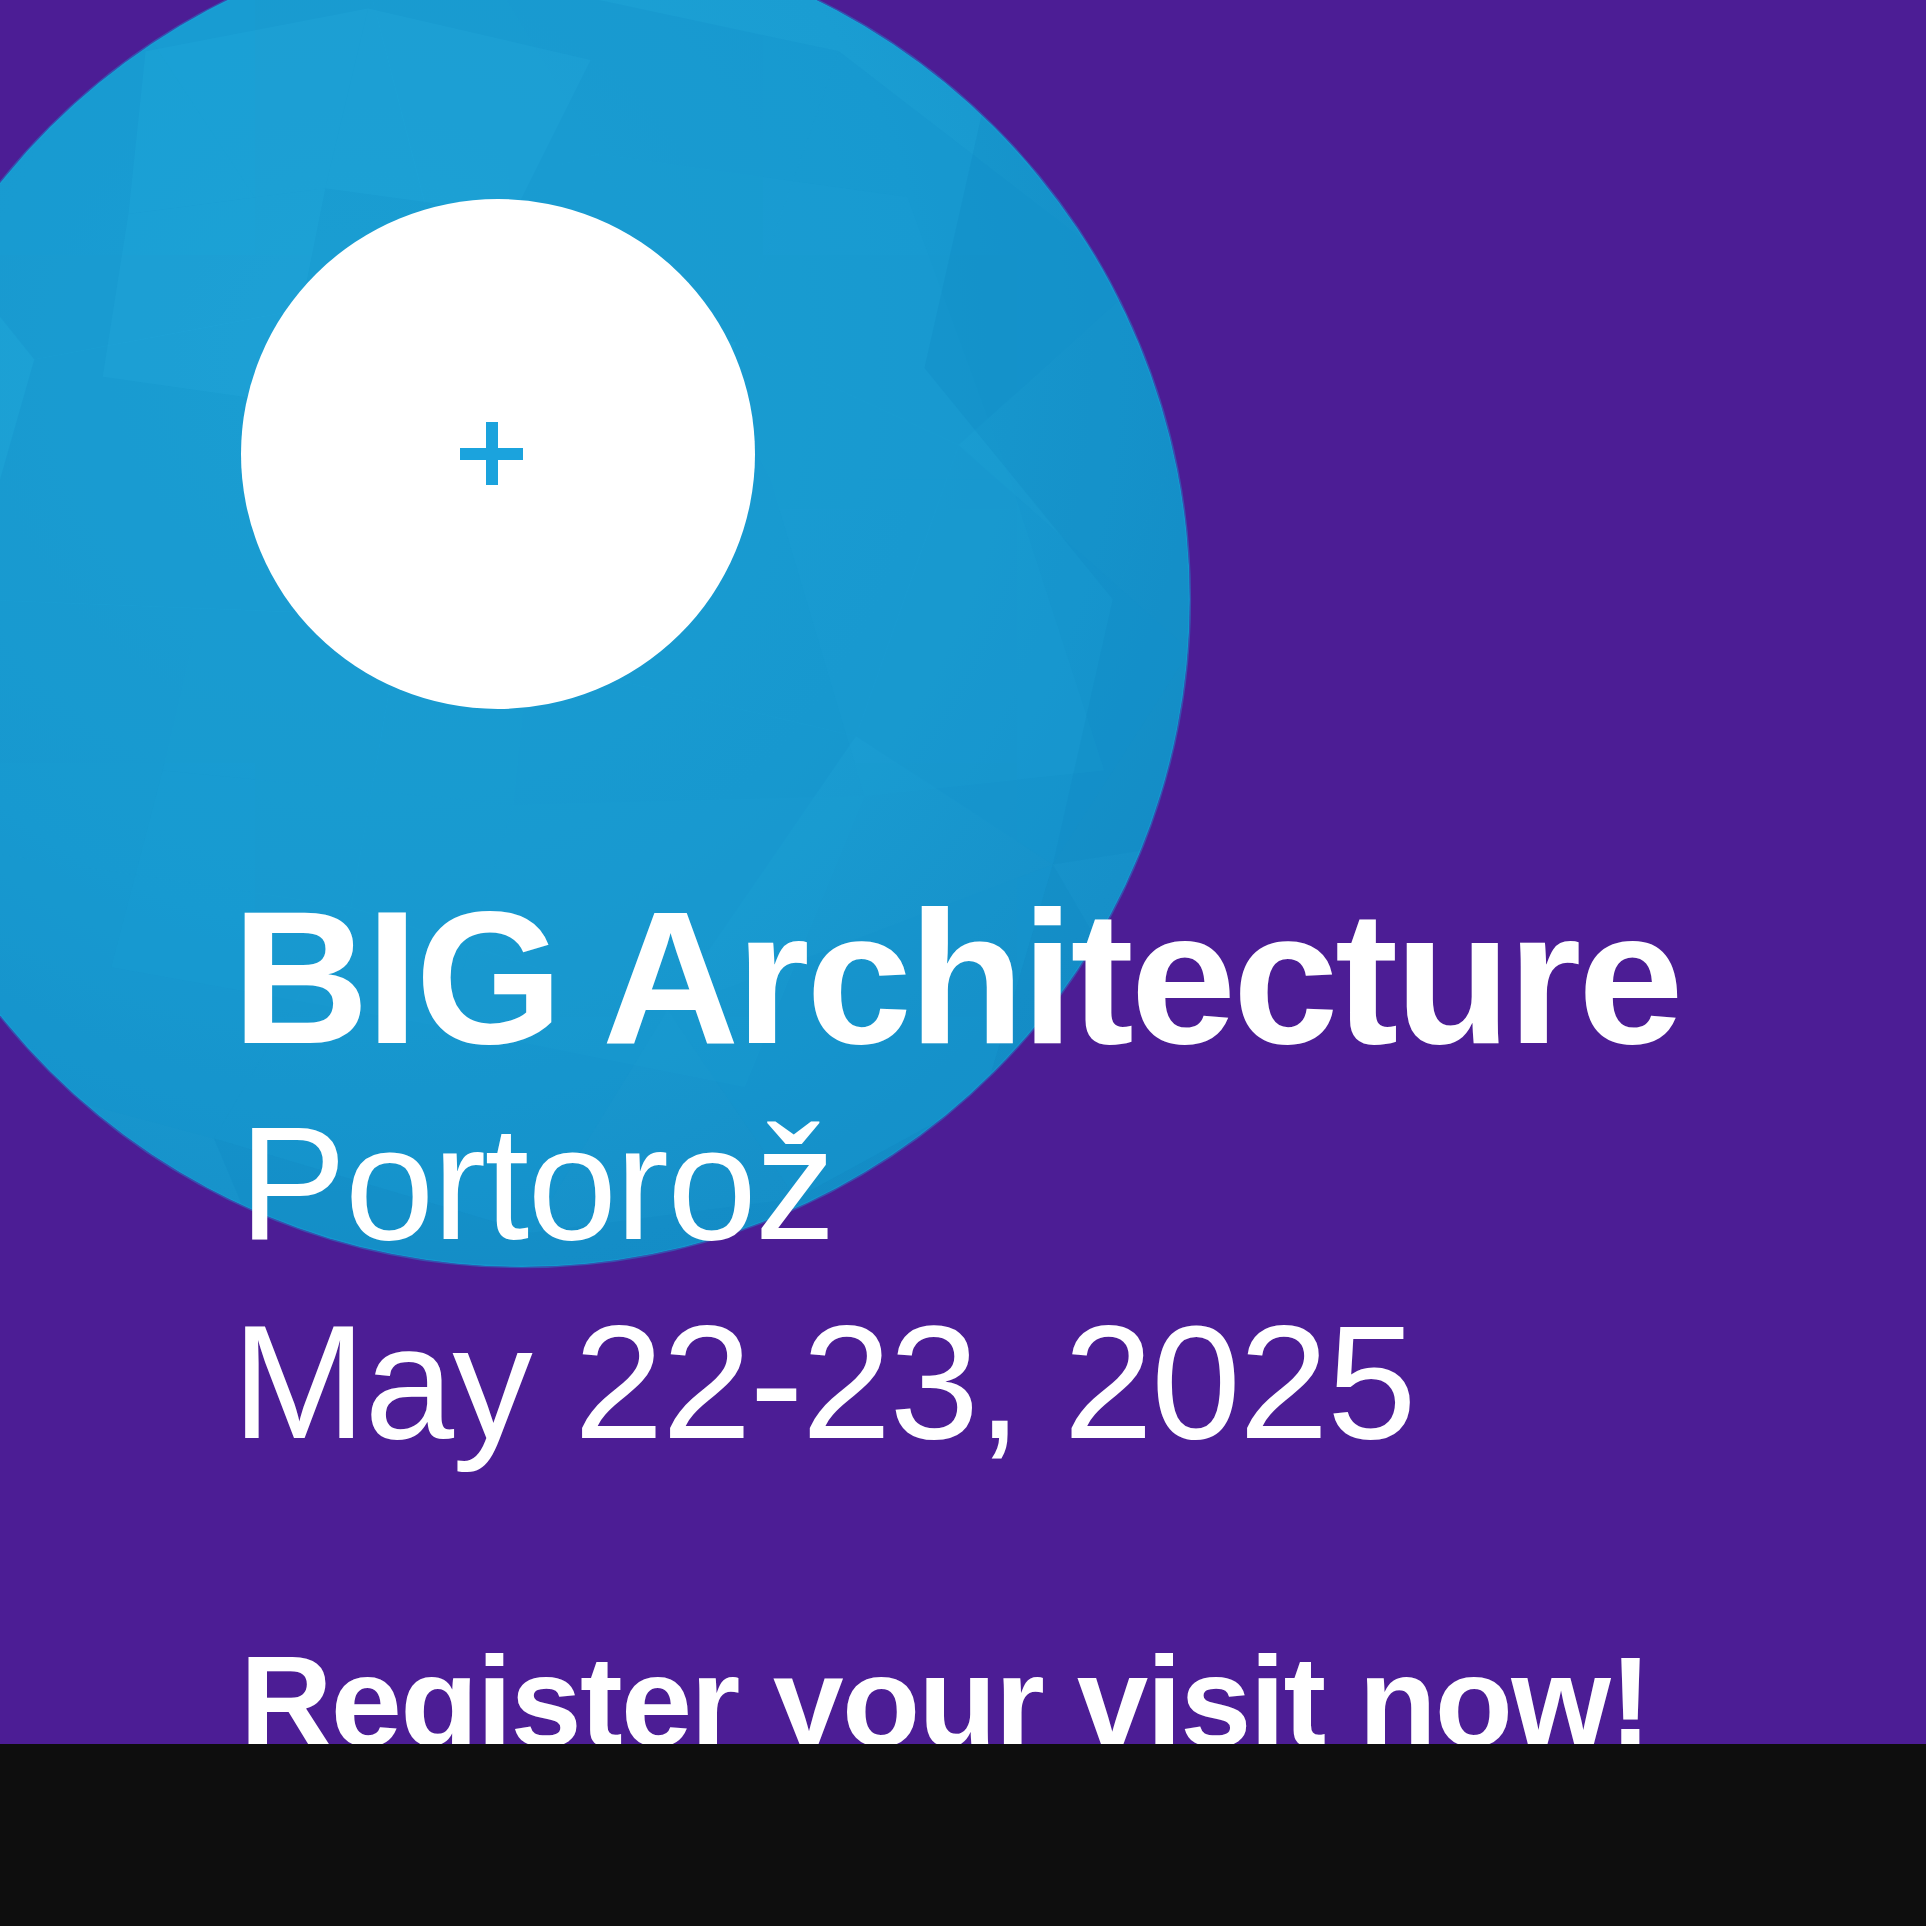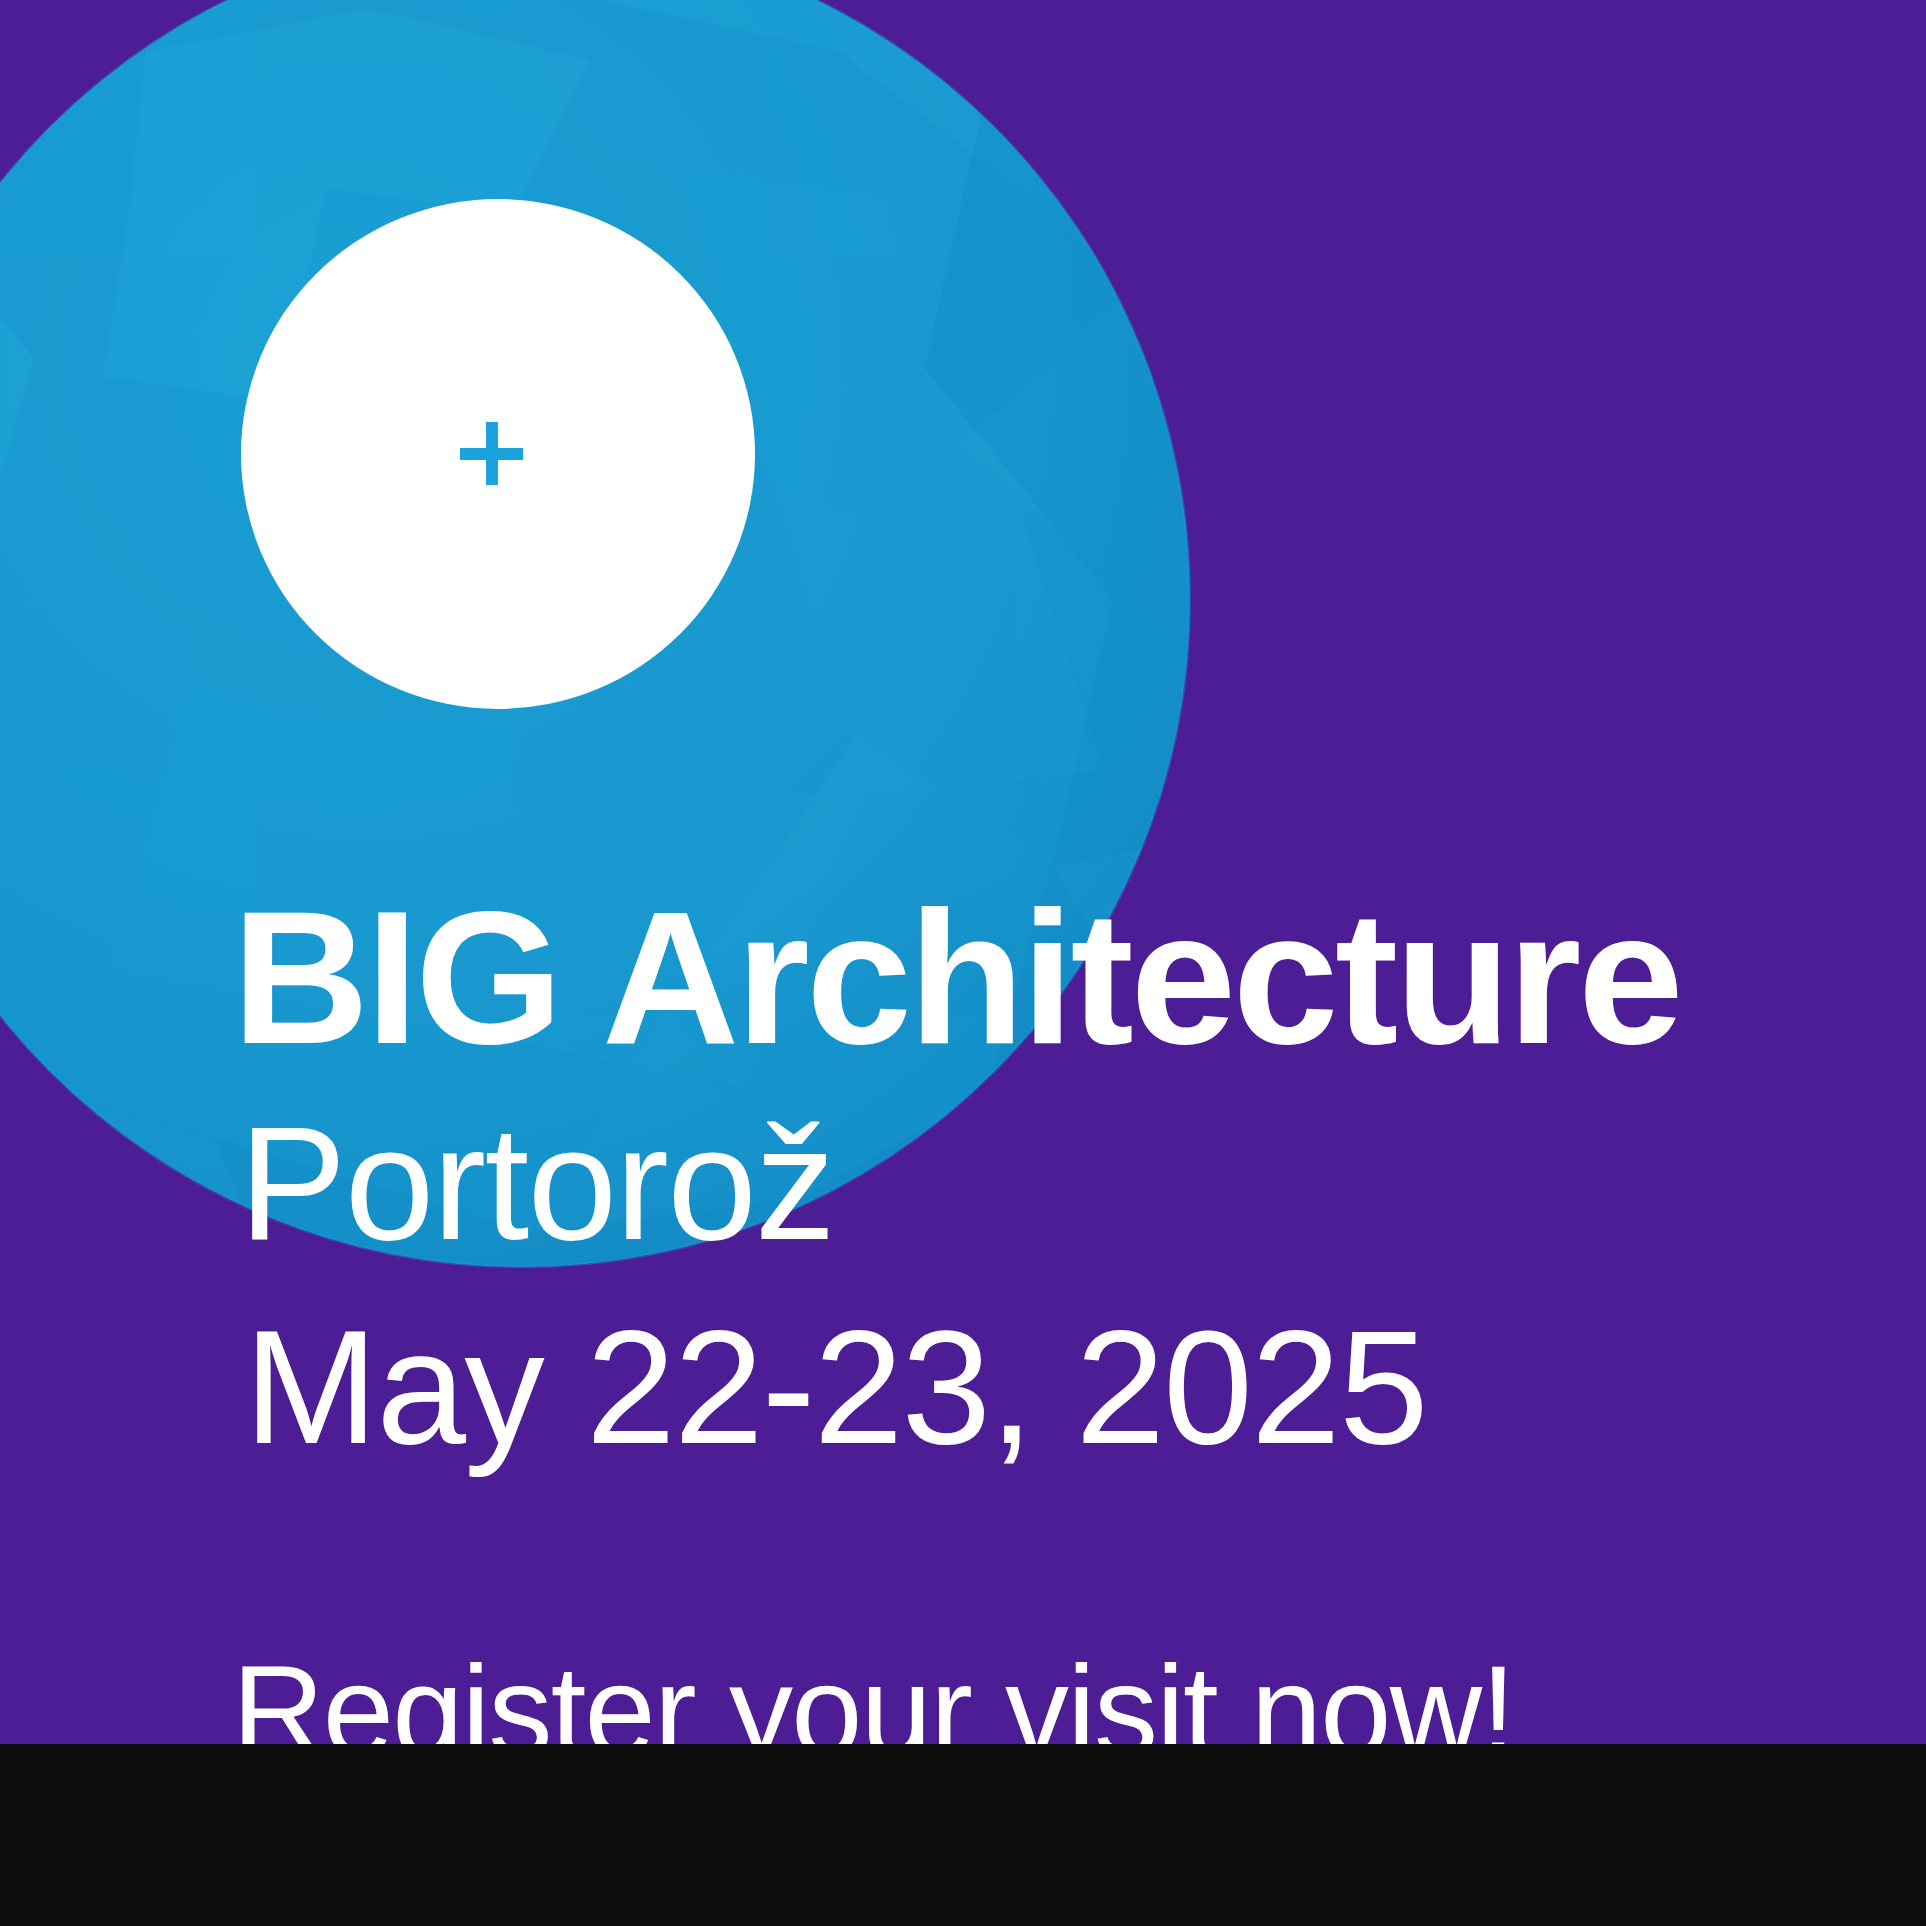--- a/index.html
+++ b/index.html
@@ -82,31 +82,31 @@
     margin: 7px;
     padding-top: 13.7px;
     white-space: nowrap;
   }
   .dates {
     font-size: 161px;
     font-weight: normal;
     line-height: 1.12;
     color: #ffffff;
     letter-spacing: -1.7px;
-    margin: 12px;
+    margin: 0;
     padding-top: 12px;
     white-space: nowrap;
   }
   .cta {
     font-size: 128px;
-    font-weight: normal;
+    font-weight: bold;
     line-height: 1.1;
     color: #ffffff;
     letter-spacing: -1.7px;
-    margin: 0;
+    margin: 8px;
     padding-top: 152px;
     white-space: nowrap;
   }
 </style>
 </head>
 <body>
 
 <div id="poster">
 
   <div id="sphere-layer">

